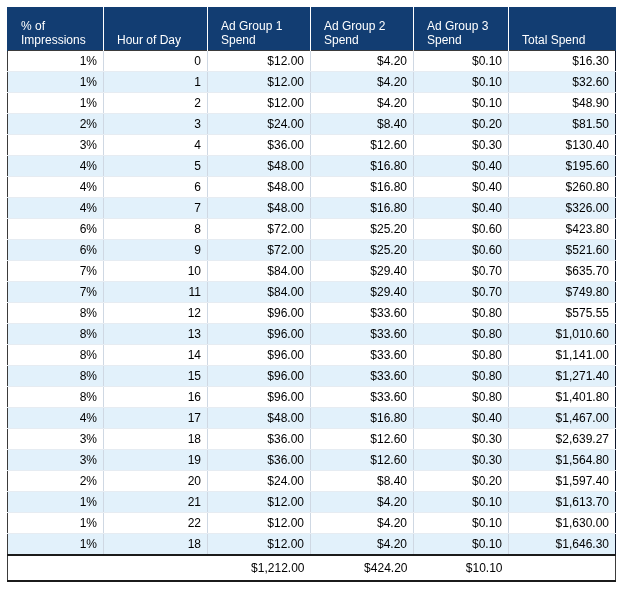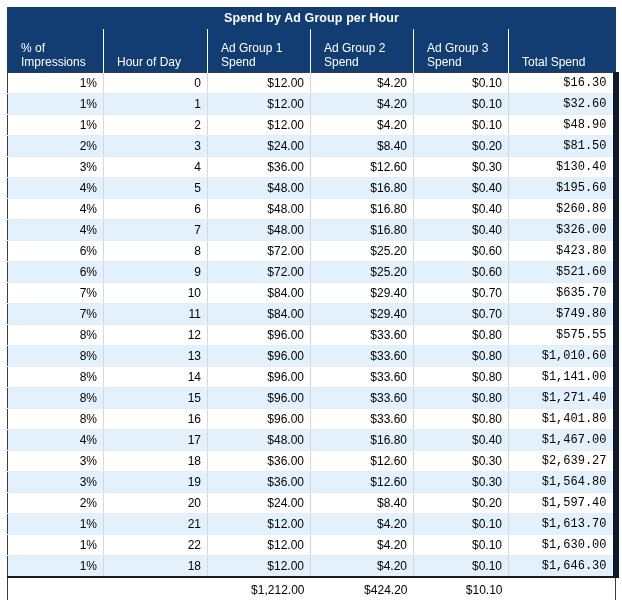--- a/index.html
+++ b/index.html
@@ -72,22 +72,21 @@
     white-space: nowrap;
     background: #ffffff;
   }
   tbody tr.data-row.alt td {
     background: #E2F1FB;
   }
   tbody tr.data-row td.col-first {
     border-left: 1px solid #3b3b3b;
   }
   tbody tr.data-row td.col-last {
-    border-right: 6px solid #0f172a;
-    font-family: Liberation Mono, monospace;
+    border-right: 1px solid #0f172a;
   }
   tbody tr.data-row:first-child td {
     border-top: 1px solid #3b3b3b;
   }
   
   tr.total-row td {
     height: 24px;
     padding: 0 6px 0 5px;
     text-align: right;
     font-size: 12px;
@@ -106,23 +105,20 @@
   <table class="spend-table">
     <colgroup>
       <col id="c0" style="width: 96px;">
         <col id="c1" style="width: 104px;">
         <col id="c2" style="width: 103px;">
         <col id="c3" style="width: 103px;">
         <col id="c4" style="width: 95px;">
         <col id="c5" style="width: 107px;">
     </colgroup>
     <thead>
-      <tr class="title-row">
-        <th colspan="6">Spend by Ad Group per Hour</th>
-      </tr>
       <tr class="head-row">
         <th class="first-head">
           <span class="head-line">% of</span>
           <span class="head-line">Impressions</span>
         </th>
         <th>
           <span class="head-line">Hour of Day</span>
         </th>
         <th>
           <span class="head-line">Ad Group 1</span>

